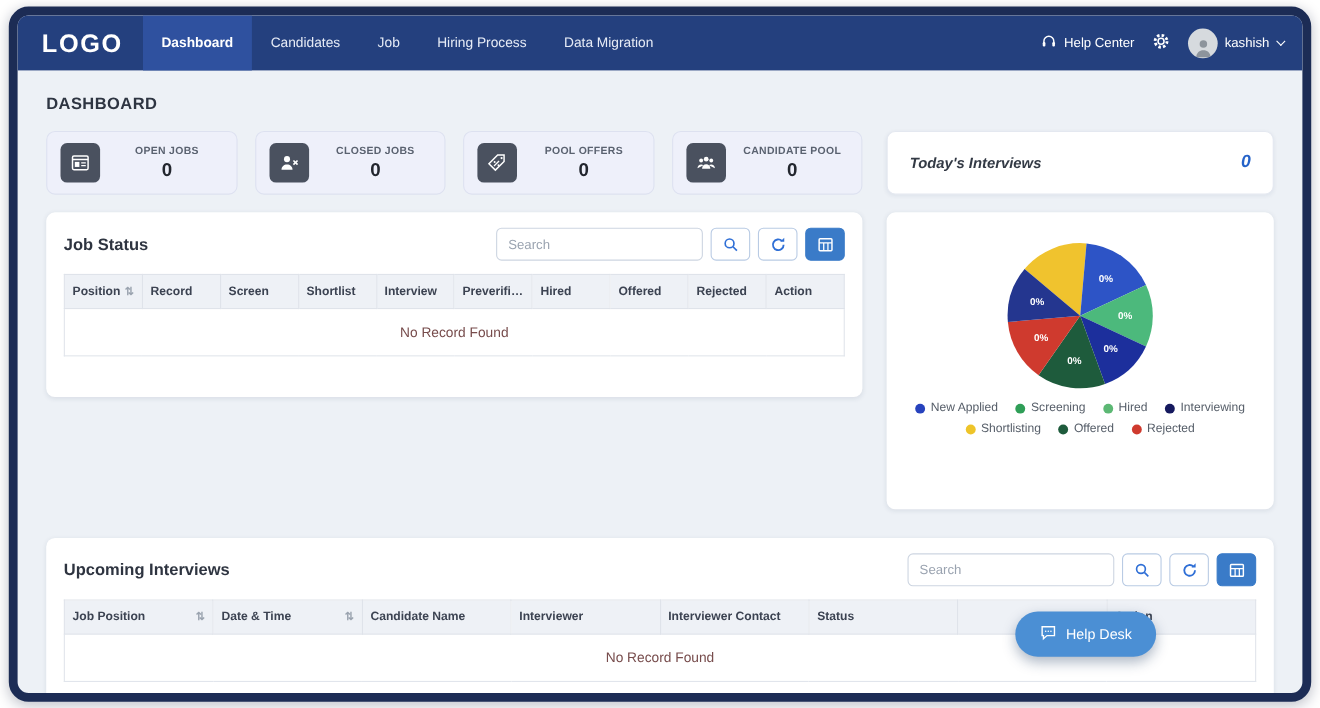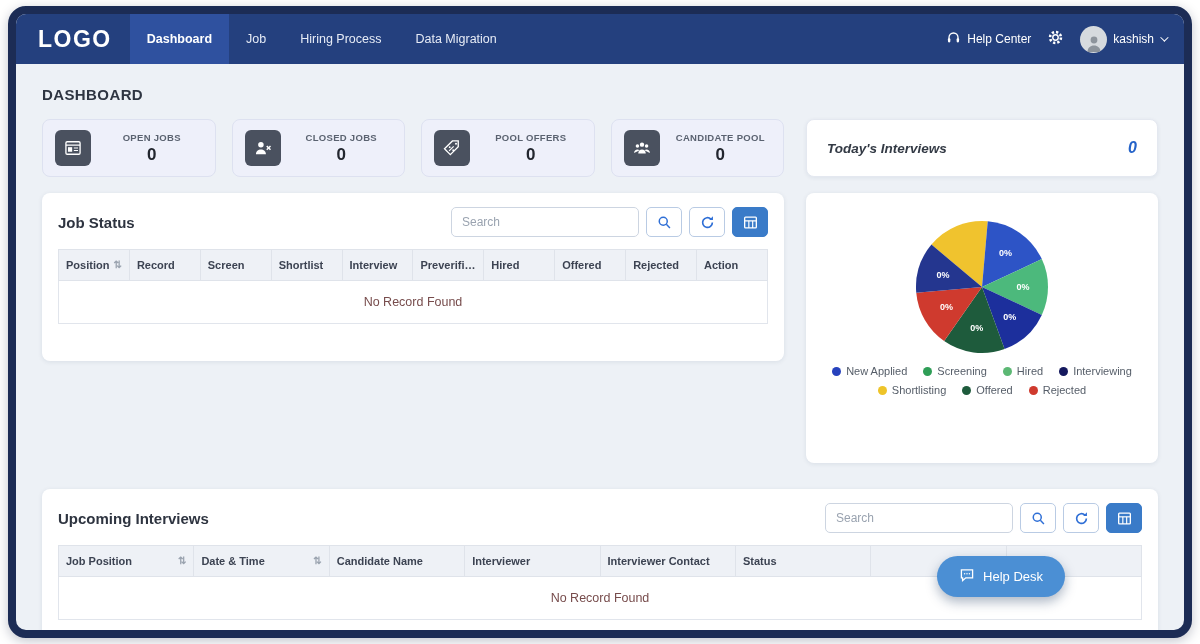--- a/index.html
+++ b/index.html
@@ -65,34 +65,37 @@
   .analytics-title { text-align:center; font-size:14px; font-weight:bold; color:#2e3440; }
   #pie { display:block; margin:2px auto 0 auto; }
   .pie-label { font-size:9px; fill:#ffffff; font-weight:bold; text-anchor:middle; }
   .legend { display:flex; flex-wrap:wrap; justify-content:center; column-gap:16px; row-gap:7px;
     margin-top:4px; font-size:11px; color:#555d68; padding:0 14px; }
   .legend-item { display:flex; align-items:center; gap:5px; }
   .dot { width:9px; height:9px; border-radius:50%; display:inline-block; }
 
   .upcoming-card { margin-top:26px; padding:14px 16px; height:152px; overflow:hidden; }
 
-  .help-desk { position:absolute; right:119px; bottom:33px; height:41px; padding:0 22px; background:#4b8fd4;
+  .help-desk { position:absolute; right:133px; bottom:33px; height:41px; padding:0 22px; background:#4b8fd4;
     border:none; border-radius:21px; color:#fff; display:flex; align-items:center; gap:8px; font-size:13px;
     font-family:"Liberation Sans",sans-serif; box-shadow:0 5px 12px rgba(20,50,90,0.35); cursor:pointer; z-index:5; }
 </style>
 </head>
 <body>
 
 <div class="frame">
 
   <div class="navbar">
     <div class="logo">LOGO</div>
     <div class="nav-items">
         <div class="nav-item active">
           <span>Dashboard</span>
+        </div>
+        <div class="nav-item">
+          <span>Candidates</span>
         </div>
         <div class="nav-item">
           <span>Job</span>
         </div>
         <div class="nav-item">
           <span>Hiring Process</span>
         </div>
         <div class="nav-item">
           <span>Data Migration</span>
         </div>

